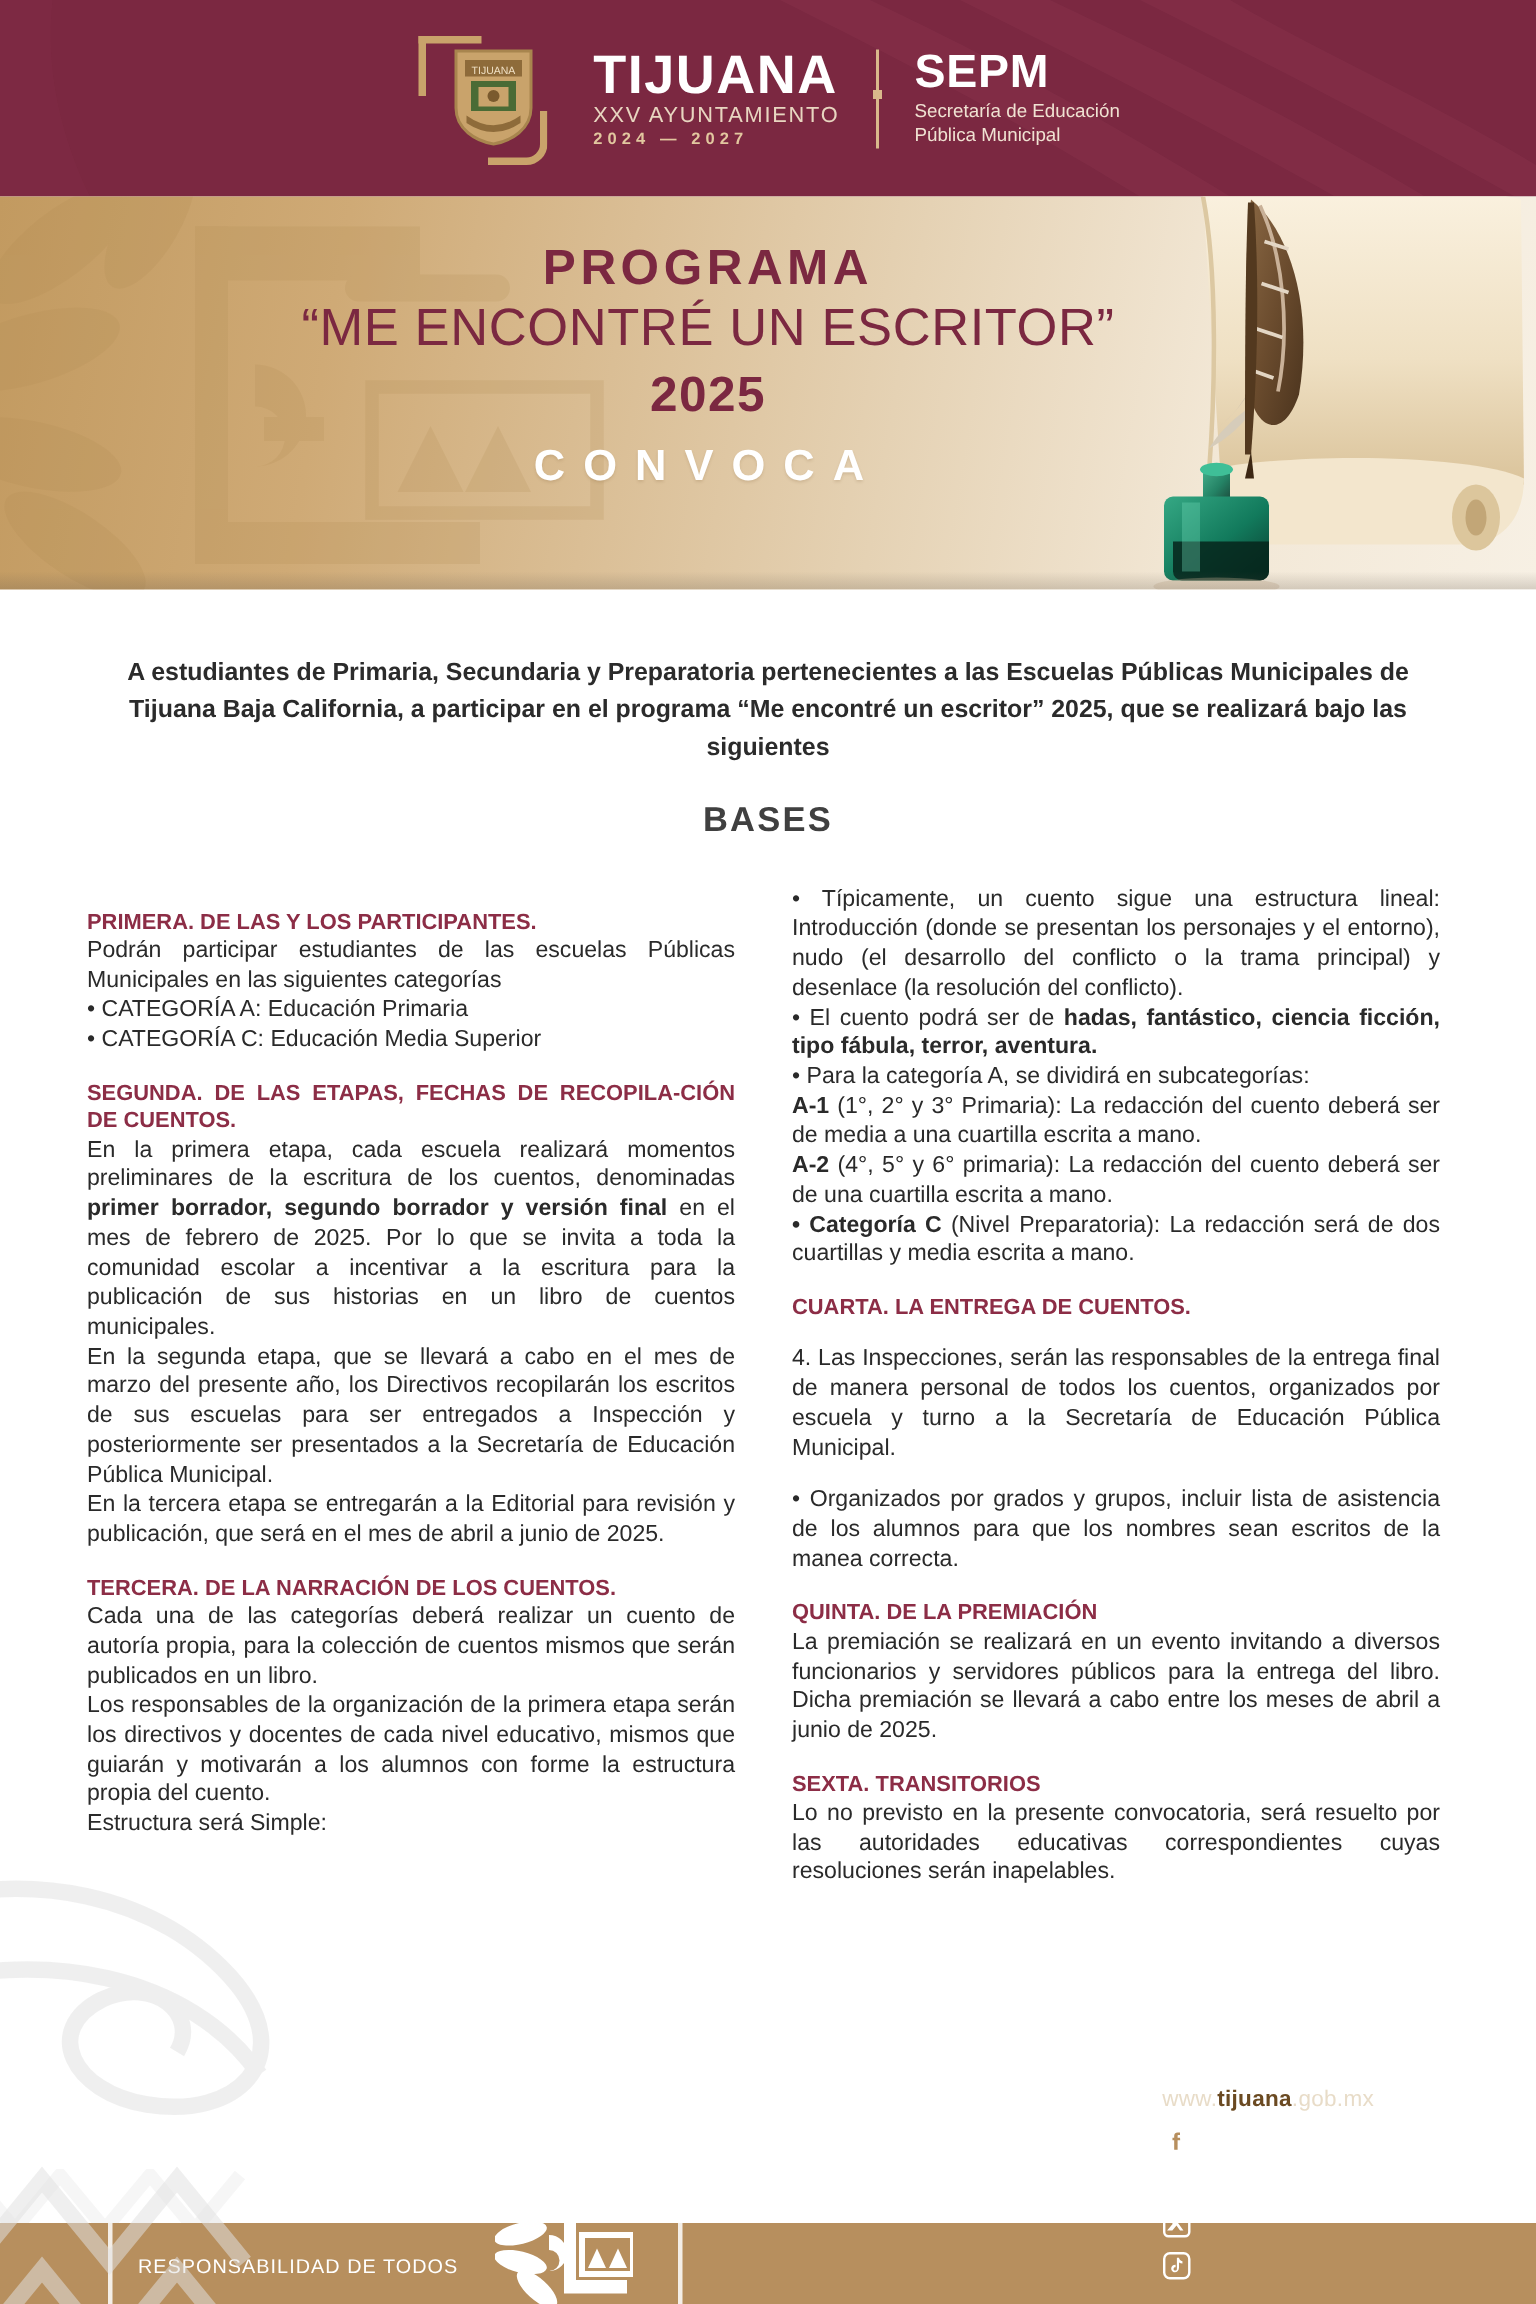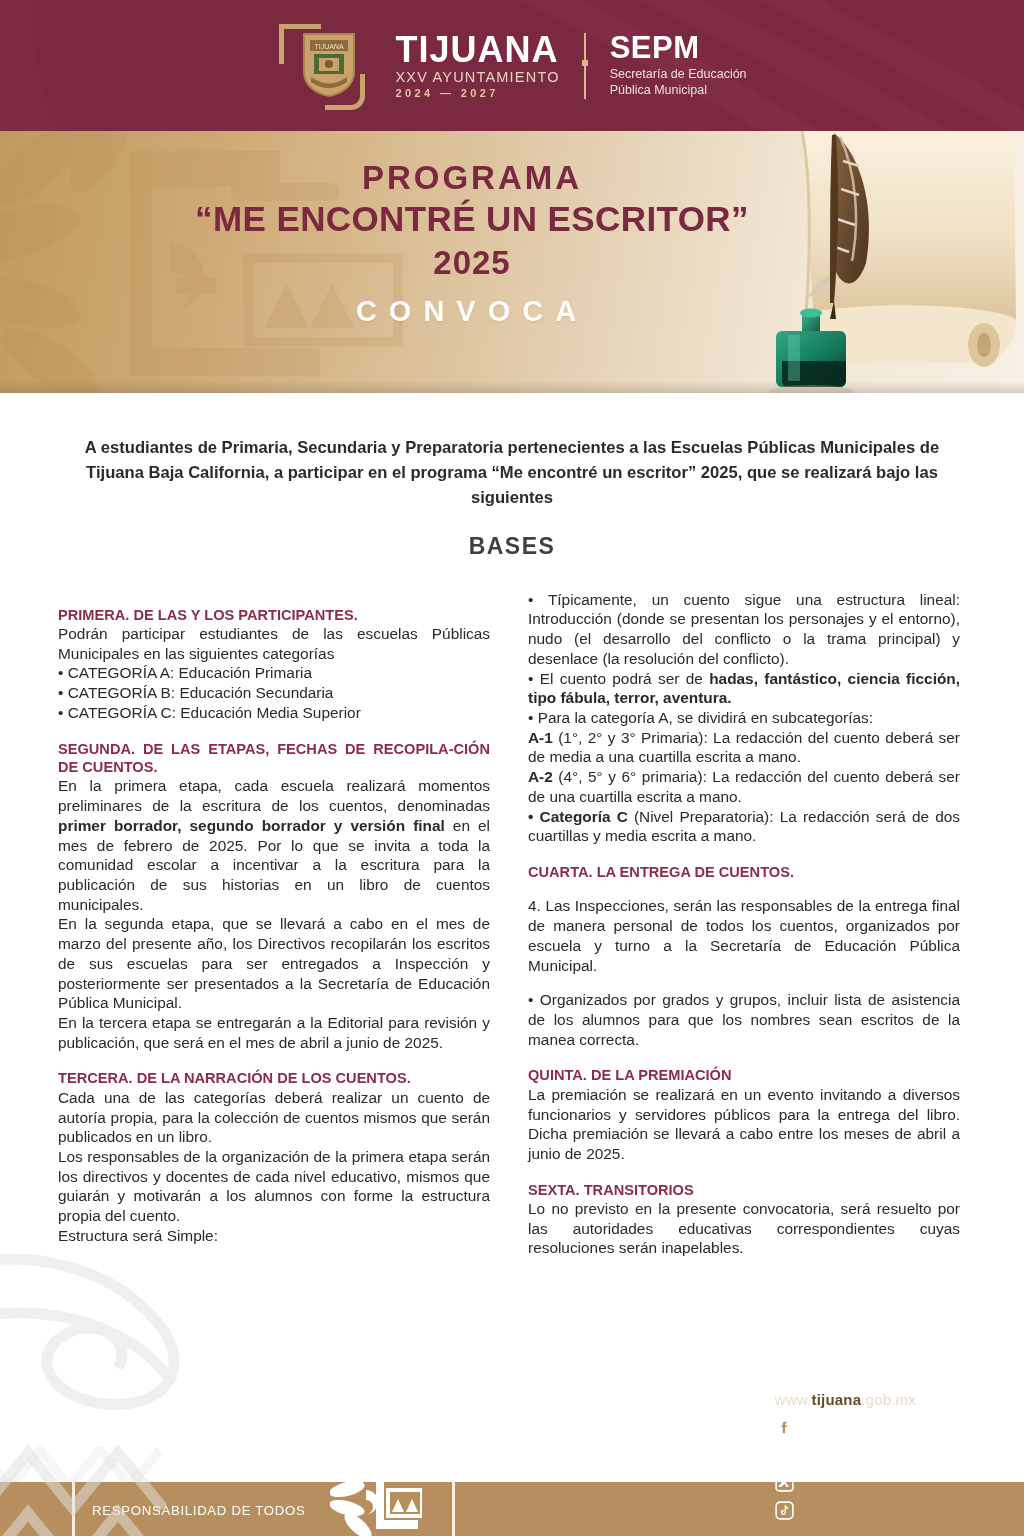--- a/index.html
+++ b/index.html
@@ -146,21 +146,21 @@
   }
   .b-programa {
     font-size: 33px;
     font-weight: bold;
     color: #7B2841;
     letter-spacing: 3px;
     line-height: 1.16;
   }
   .b-quote {
     font-size: 35px;
-    font-weight: bold;
+    font-weight: normal;
     color: #7B2841;
     letter-spacing: .4px;
     line-height: 1.28;
     white-space: nowrap;
   }
   .b-year {
     font-size: 33px;
     font-weight: bold;
     color: #7B2841;
     letter-spacing: 1px;
@@ -467,21 +467,20 @@
     <div class="bases">BASES</div>
 
     <div class="cols">
 
       <div class="col">
 
         <div class="sec-head nojust">PRIMERA. DE LAS Y LOS PARTICIPANTES.</div>
         <p class="body">Podrán participar estudiantes de las escuelas Públicas Municipales en las siguientes categorías</p>
         <ul class="bullets">
           <li>• CATEGORÍA A: Educación Primaria</li>
-          <li>• CATEGORÍA B: Educación Secundaria</li>
           <li>• CATEGORÍA C: Educación Media Superior</li>
         </ul>
 
         <div class="sec-head">SEGUNDA. DE LAS ETAPAS, FECHAS DE RECOPILA-CIÓN DE CUENTOS.</div>
         <p class="body"><span>En la primera etapa, cada escuela realizará momentos preliminares de la escritura de los cuentos, denominadas </span><b>primer borrador, segundo borrador y versión final</b><span> en el mes de febrero de 2025. Por lo que se invita a toda la comunidad escolar a incentivar a la escritura para la publicación de sus historias en un libro de cuentos municipales.</span></p>
         <p class="body">En la segunda etapa, que se llevará a cabo en el mes de marzo del presente año, los Directivos recopilarán los escritos de sus escuelas para ser entregados a Inspección y posteriormente ser presentados a la Secretaría de Educación Pública Municipal.</p>
         <p class="body">En la tercera etapa se entregarán a la Editorial para revisión y publicación, que será en el mes de abril a junio de 2025.</p>
 
         <div class="sec-head nojust">TERCERA. DE LA NARRACIÓN DE LOS CUENTOS.</div>
         <p class="body">Cada una de las categorías deberá realizar un cuento de autoría propia, para la colección de cuentos mismos que serán publicados en un libro.</p>

